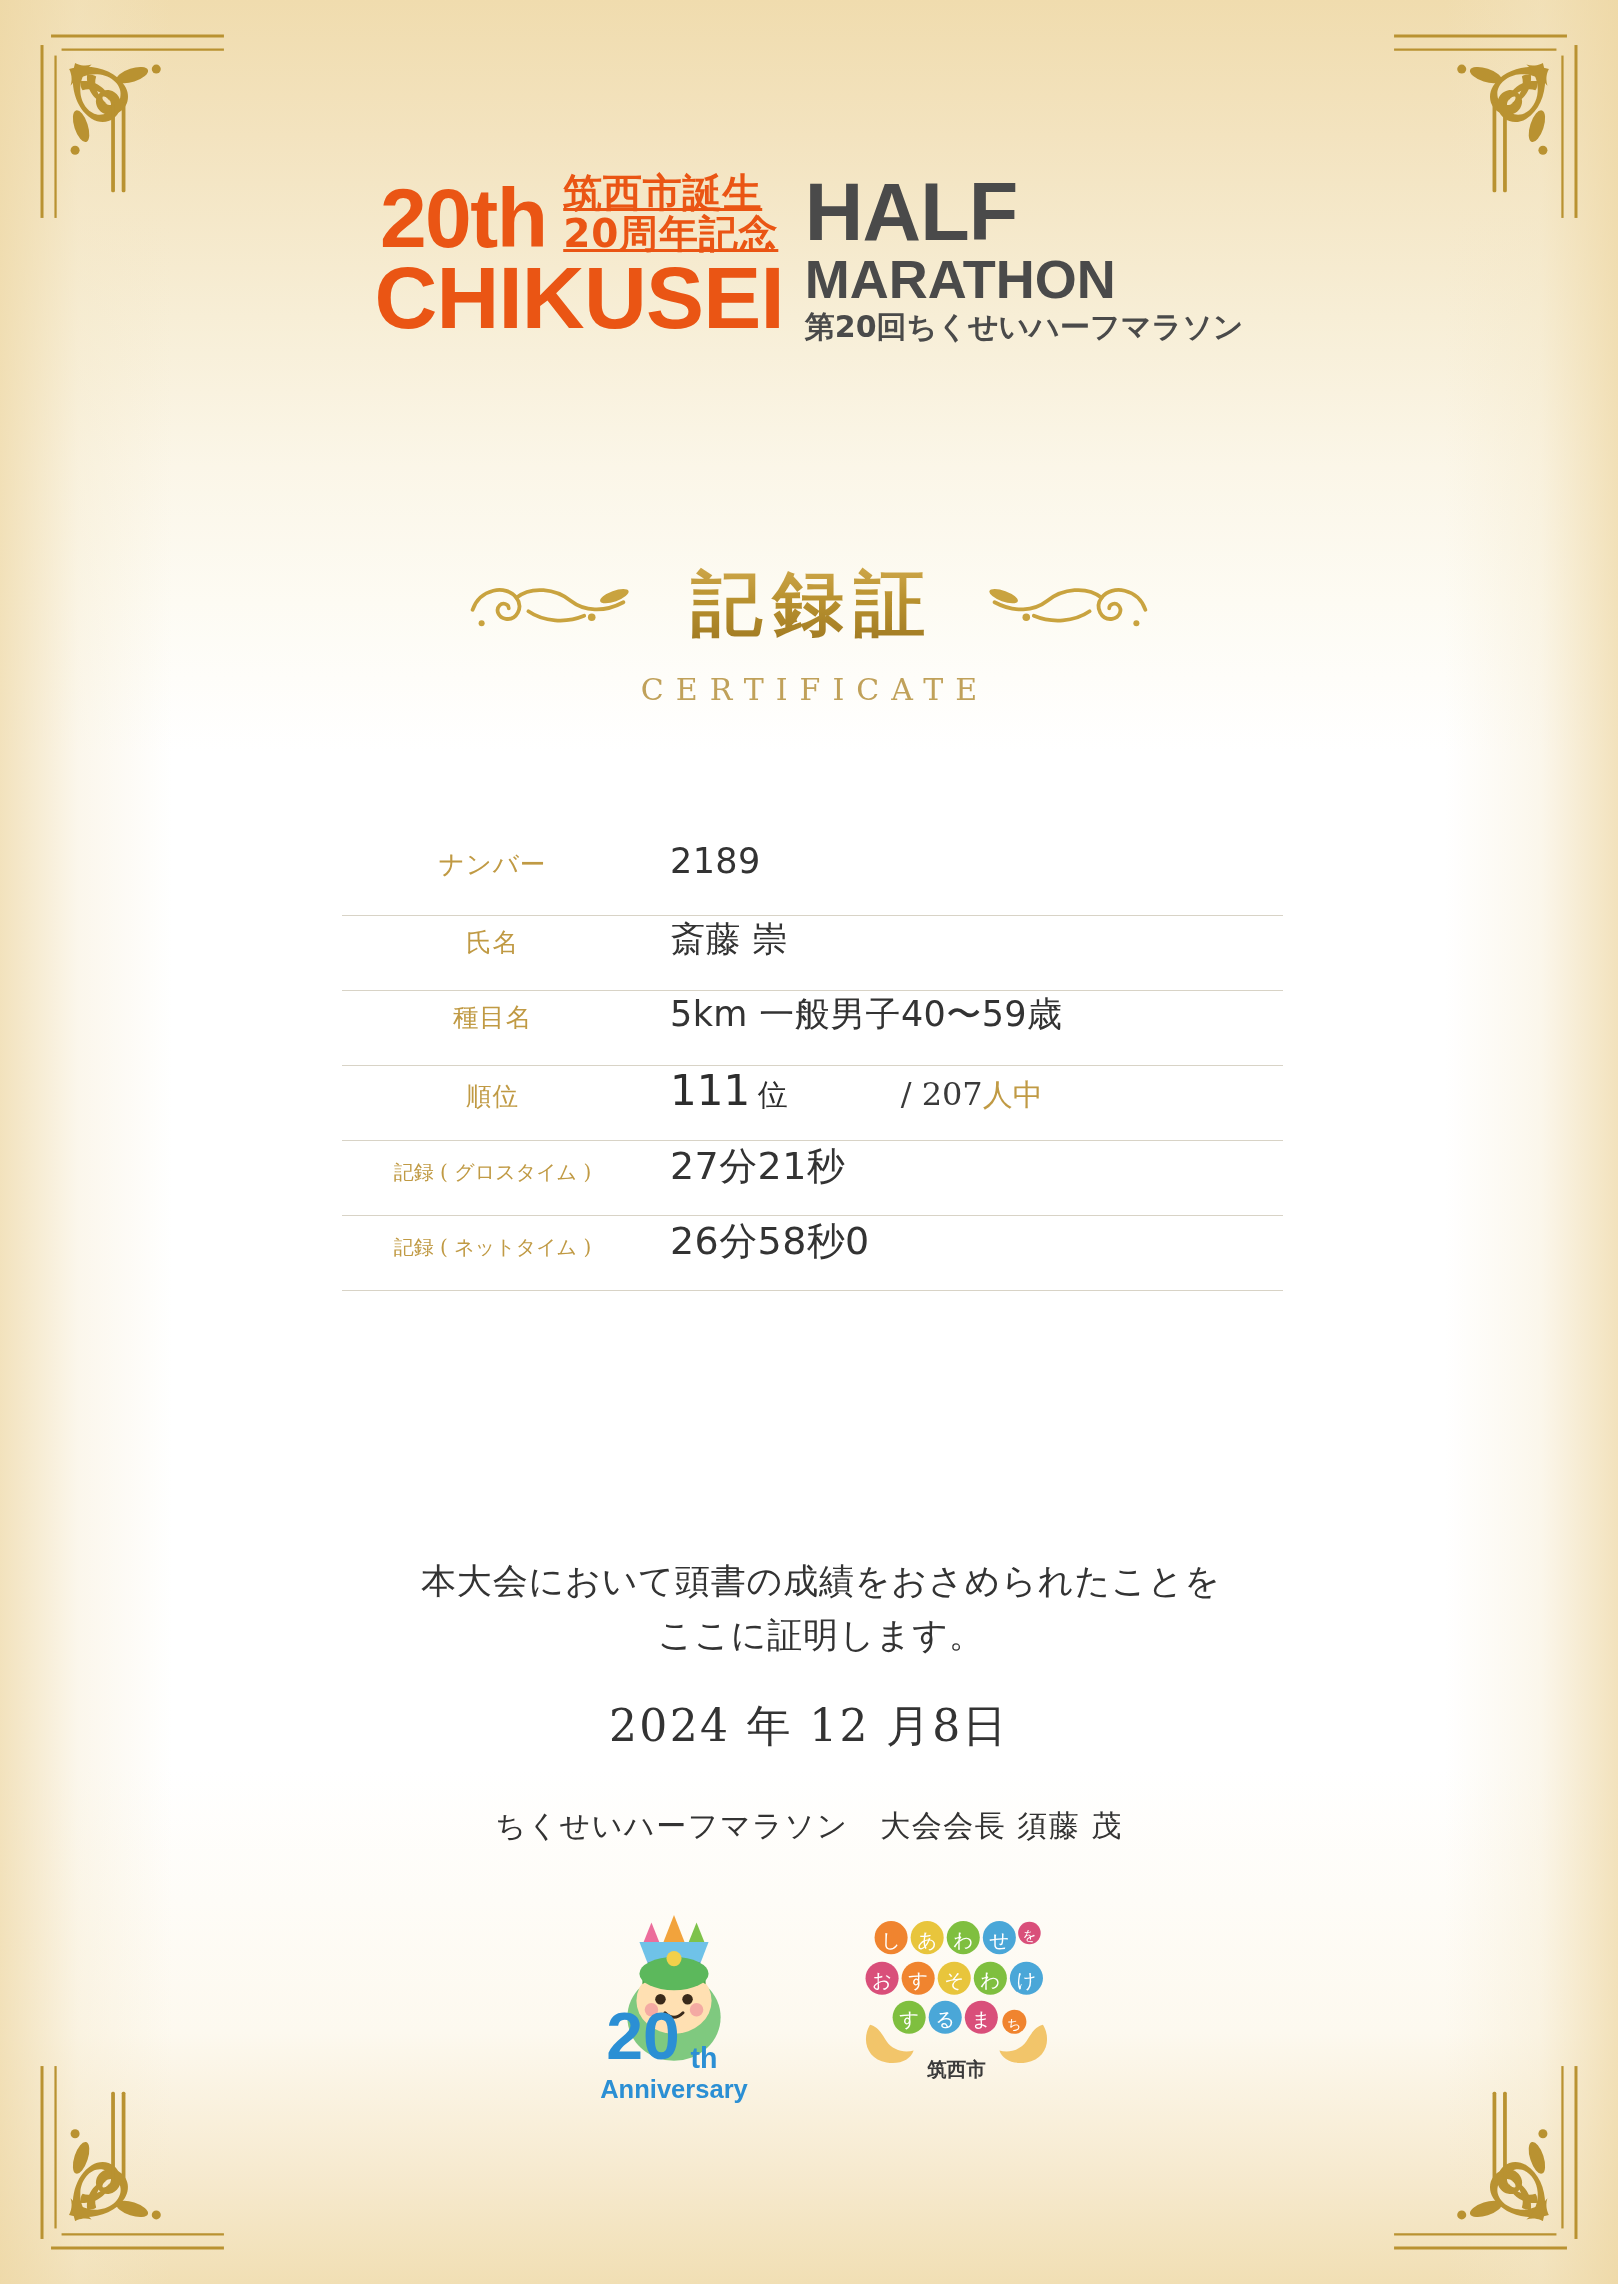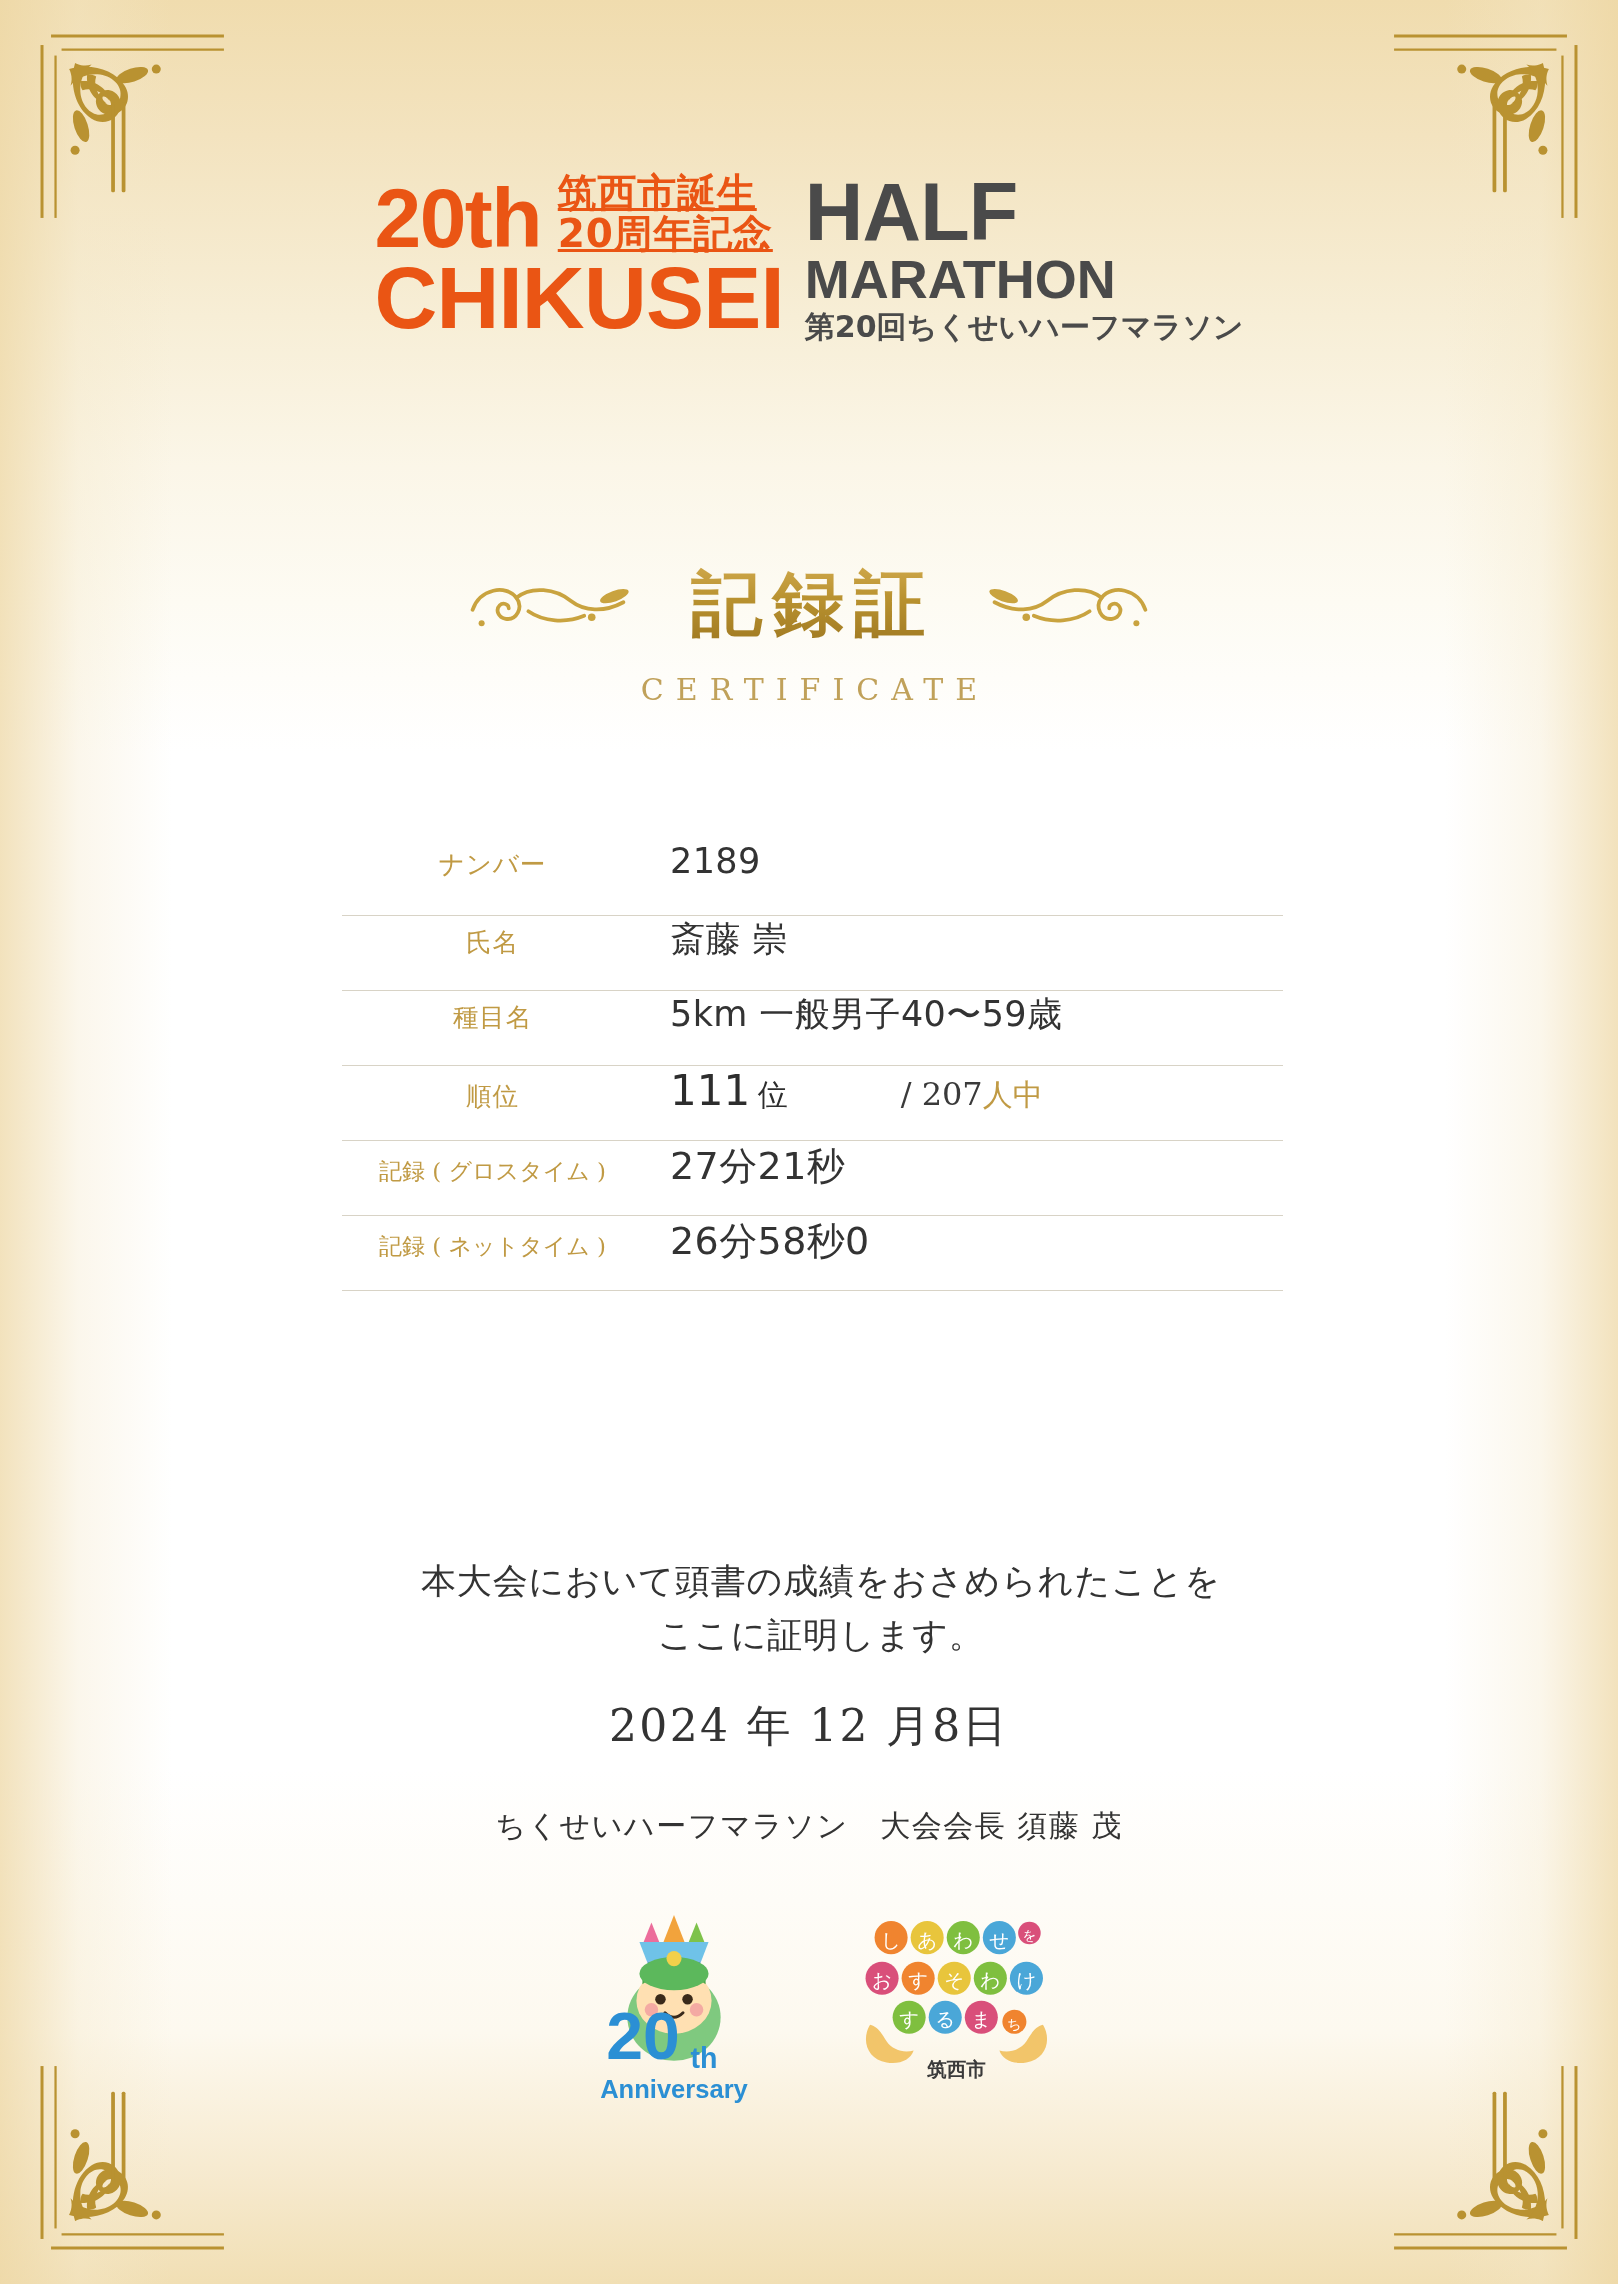--- a/index.html
+++ b/index.html
@@ -71,21 +71,21 @@
     justify-content: center;
   }
   .logo-wrap {
     display: flex;
     align-items: flex-start;
     gap: 0px;
   }
   .logo-left {
     display: flex;
     flex-direction: column;
-    align-items: flex-start;
+    align-items: center;
   }
   .logo-top-row {
     display: flex;
     align-items: flex-end;
     gap: 16.6px;
   }
   .twentyth {
     font-family: "Liberation Sans", sans-serif;
     font-weight: bold;
     font-size: 84px;
@@ -233,21 +233,21 @@
     font-size: 32px;
     color: #3a3a3a;
   }
   .row.rank .total .of { color:#3a3a3a; }
   .row.rank .total .ninchu {
     font-family: "DejaVu Sans", sans-serif;
     font-size: 30px;
     color: #c09a44;
   }
   .row.time .value { font-size: 38px; }
-  .row .label.small { font-size: 23px; letter-spacing: 0px; }
+  .row .label.small { font-size: 20px; letter-spacing: 0px; }
 
   
   .row-inner {
     display: flex;
     align-items: baseline;
     width: 100%;
     padding-bottom: 13.5px;
   }
 
   

